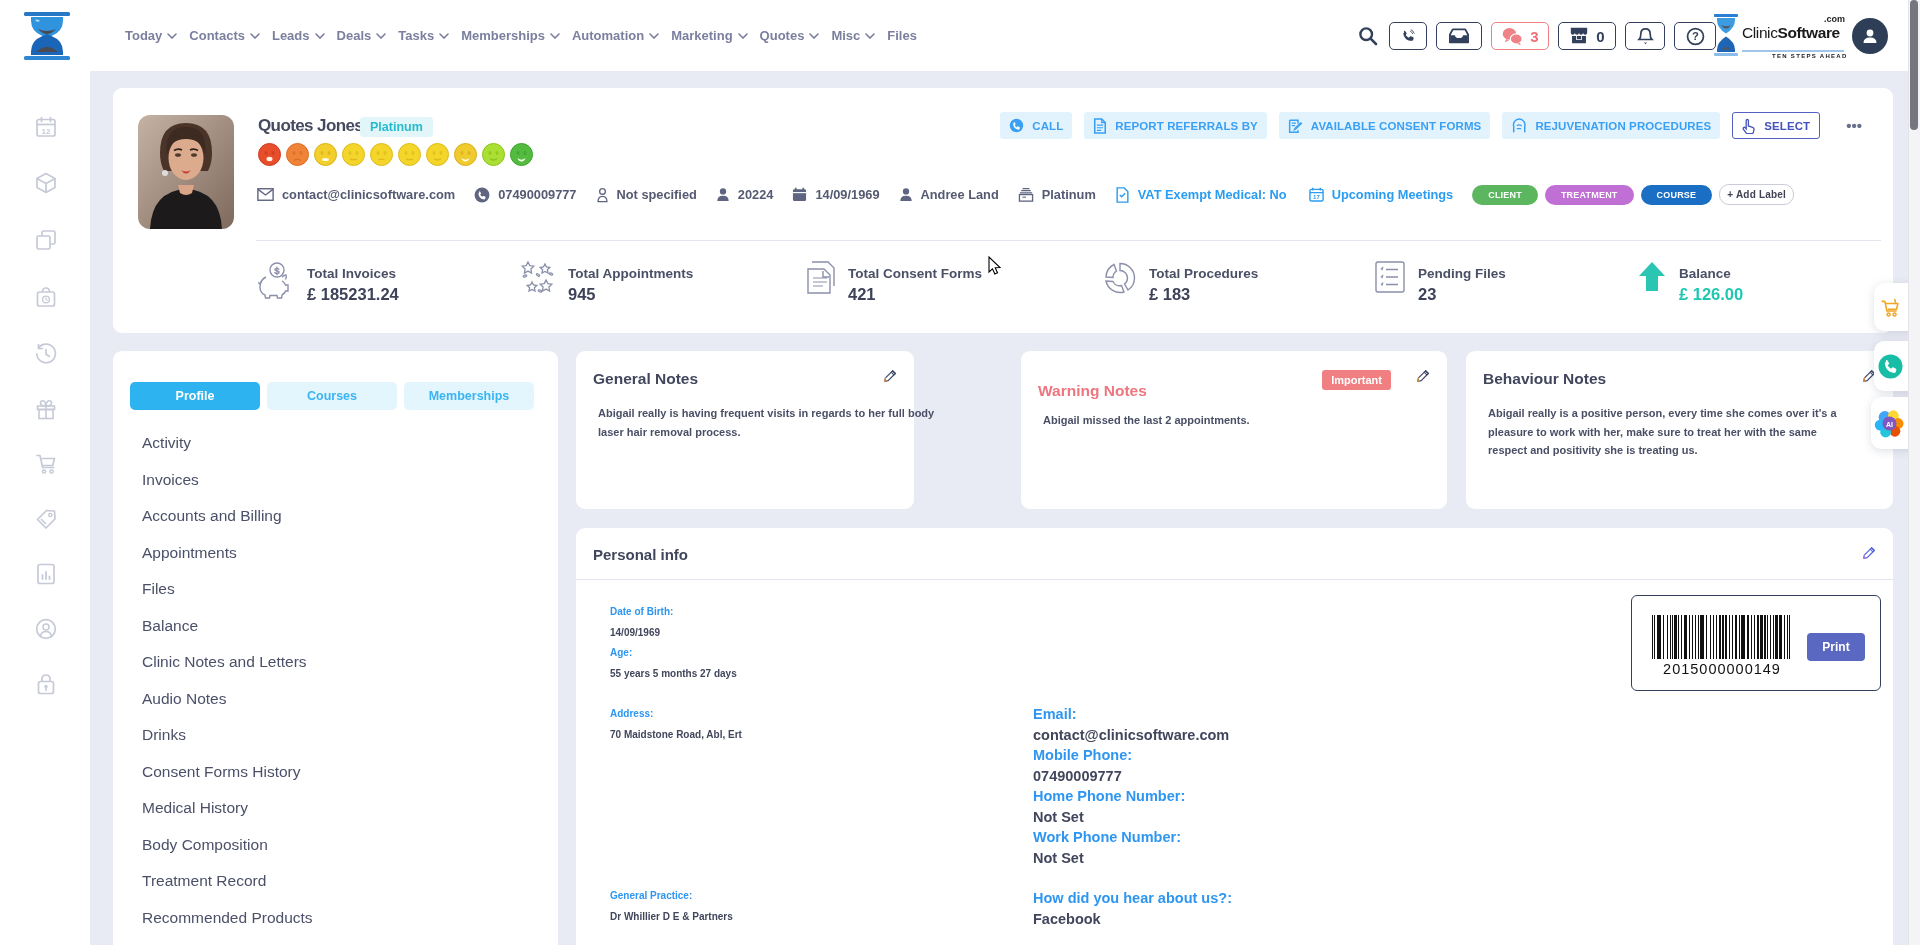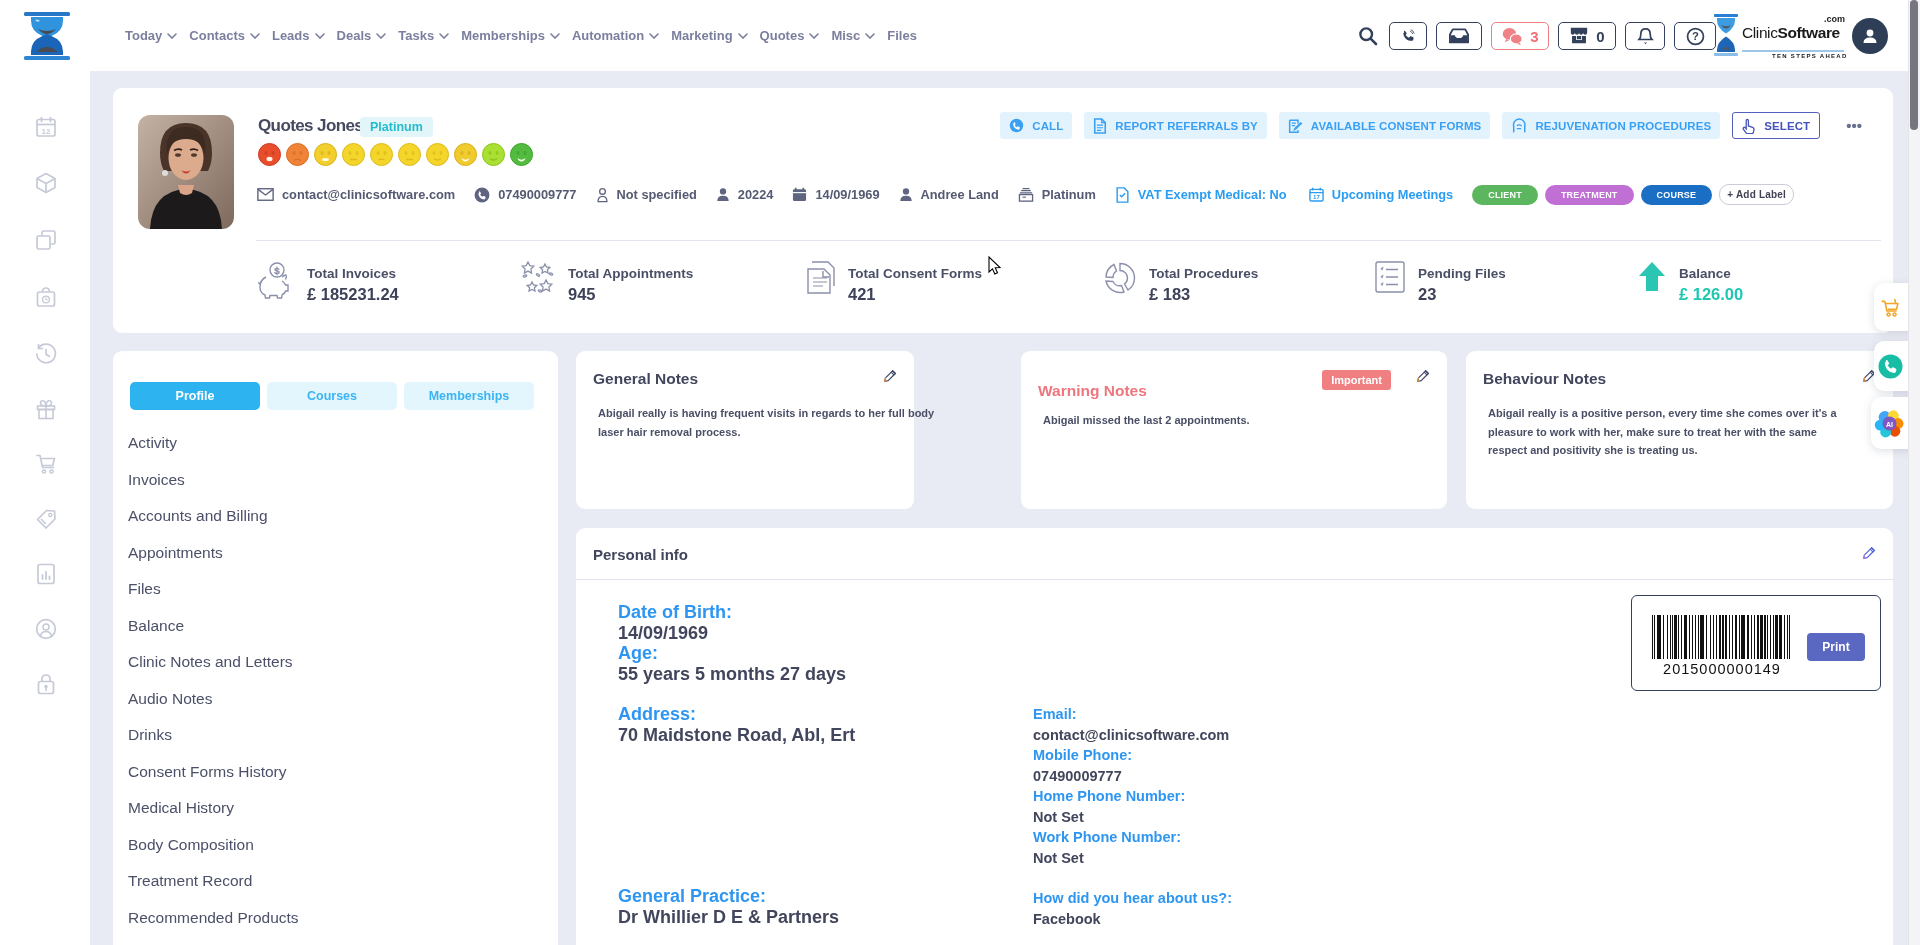--- a/index.html
+++ b/index.html
@@ -54,32 +54,32 @@
 
 .stats { position:absolute; left:143px; top:170px; width:1625px; display:flex; }
 .stat { display:flex; align-items:flex-start; }
 .stat .txt .l1 { font-size:13.5px; color:#4a4f66; font-weight:bold; margin-bottom:4px; margin-top:8px; }
 .stat .txt .l2 { font-size:16.5px; color:#3d4258; font-weight:bold; }
 .stat .txt .l2.teal { color:#1fc7b3; }
 
 .tabs { position:absolute; left:17px; top:31px; display:flex; }
 .tab { width:130px; height:28px; border-radius:5px; display:flex; align-items:center; justify-content:center; font-size:12.5px; font-weight:bold; margin-right:7px; background:#e3f6fe; color:#3ab4f2; }
 .tab.active { background:#2cb3f0; color:#fff; }
-.menu { position:absolute; left:15px; top:74px; }
+.menu { position:absolute; left:29px; top:74px; }
 .menu div { height:36.5px; display:flex; align-items:center; font-size:15.5px; color:#4b5068; }
 
 .ntitle { position:absolute; left:17px; top:19px; font-size:15.5px; font-weight:bold; color:#42465c; }
 .ntitle.warn { color:#ee767e;margin-top:12px; }
 .imp { position:absolute; right:56px; top:19px; background:#f07f82; color:#fff; font-size:11px; font-weight:bold; padding:4px 9px; border-radius:3px; }
 .clip { position:absolute; right:17px; top:18px; }
 .ntext { position:absolute; left:22px; top:53px; width:360px; font-size:11px; line-height:18.5px; color:#4a4f66; font-weight:bold; }
 
 .ptitle { position:absolute; left:17px; top:18px; font-size:15px; font-weight:bold; color:#42465c; }
 .phr { position:absolute; left:0; top:51px; width:100%; height:1px; background:#e3e5ee; }
-.pgrid { position:absolute; left:42px; top:76px; font-size:18px; }
+.pgrid { position:absolute; left:34px; top:76px; font-size:10px; }
 .pl { color:#2e96f1; font-weight:bold; line-height:16.5px; margin-bottom:4px; }
 .pv { color:#42465c; font-weight:bold; line-height:16.5px; margin-bottom:4px; }
 .col2 { position:absolute; left:457px; top:76px; font-size:14.5px; }
 
 .bcbox { position:absolute; left:1055px; top:67px; width:250px; height:96px; border:1.5px solid #33405c; border-radius:6px; background:#fff; }
 .bcnum { position:absolute; left:20px; top:65px; width:140px; text-align:center; font-family:"Liberation Sans",sans-serif; font-size:14.5px; color:#111; letter-spacing:1px; }
 .printbtn { position:absolute; right:15px; top:37px; width:58px; height:28px; background:#5a68c1; color:#fff; font-size:12px; font-weight:bold; border-radius:4px; display:flex; align-items:center; justify-content:center; }
 
 .fbtn { position:absolute; background:#fff; border-radius:10px; box-shadow:0 2px 8px rgba(120,130,150,0.25); display:flex; align-items:center; justify-content:center; z-index:40; }
 </style>

